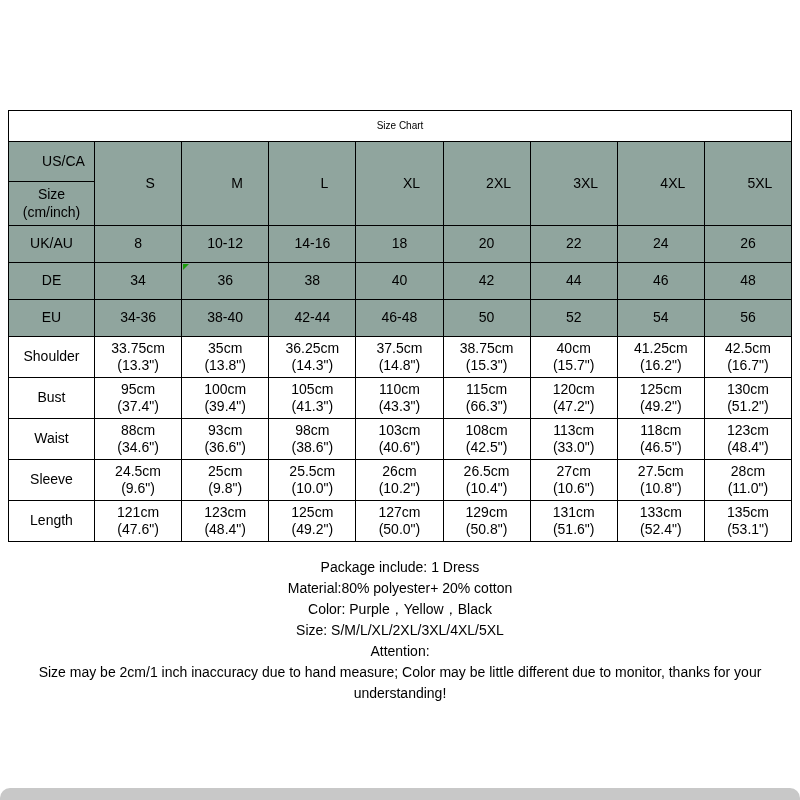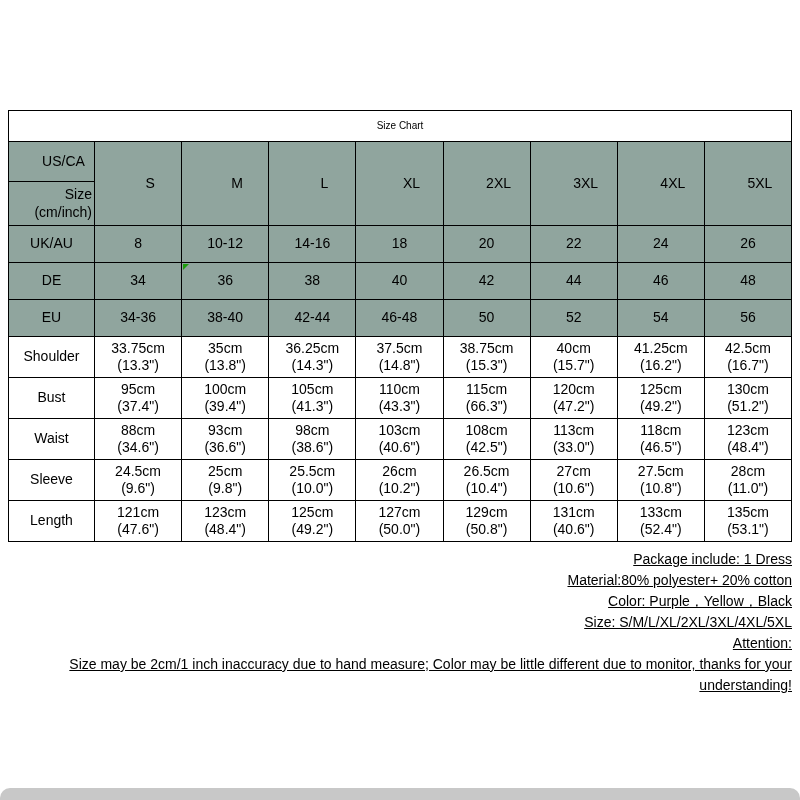--- a/index.html
+++ b/index.html
@@ -25,36 +25,35 @@
     vertical-align: middle;
     font-size: 14px;
     padding: 0 2px;
     white-space: pre-line;
     line-height: 1.25;
     position: relative;
   }
   .title-row td { height: 31px; font-size: 10px; background: #ffffff; }
   tr.hdr td { background: var(--header-bg, #90a59e); }
   tr.r-top td { height: 40px; padding-left: 26px; }
-  tr.r-bottom td { height: 44px; text-align: right; }
+  tr.r-bottom td { height: 44px; }
   tr.gen-hdr td { height: 37px; }
   tr.gen-measure td { height: 41px; background: #ffffff; }
   .marker {
     position: absolute;
     top: 1px; left: 1px;
     width: 0; height: 0;
     border-top: 6px solid var(--marker-c, #1e9e0e);
     border-right: 6px solid transparent;
   }
   .notes {
-    margin: 7px 8px 0 8px;
+    margin: 15px 8px 0 8px;
     font-size: 14px;
     line-height: 21px;
-    text-align: right;
-    text-decoration: underline;
+    text-align: center;
   }
   .bottom-strip {
     position: absolute;
     left: 0; right: 0; bottom: 0;
     height: 12px;
     background: var(--strip-c, #c8c8c8);
     border-radius: 10px 10px 0 0;
   }
 </style>
 </head>
@@ -203,21 +202,21 @@
 (47.6")</td>
           <td>123cm
 (48.4")</td>
           <td>125cm
 (49.2")</td>
           <td>127cm
 (50.0")</td>
           <td>129cm
 (50.8")</td>
           <td>131cm
-(40.6")</td>
+(51.6")</td>
           <td>133cm
 (52.4")</td>
           <td>135cm
 (53.1")</td>
         </tr>
       </tbody>
   </table>
 
   <div class="notes" id="notes">
       <div>Package include: 1 Dress</div>

